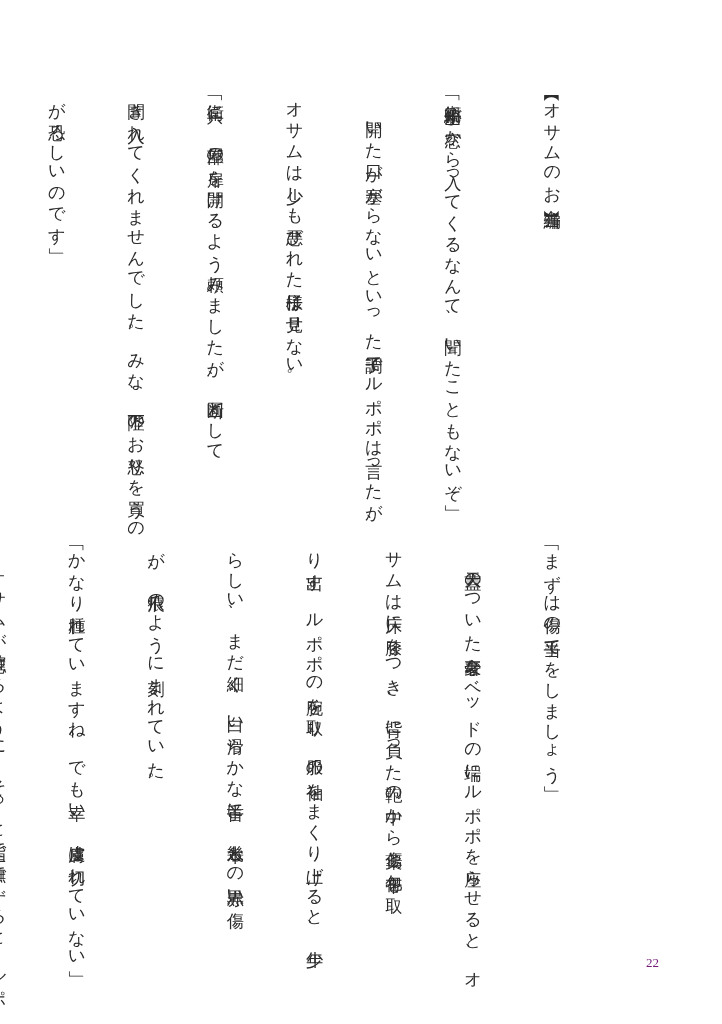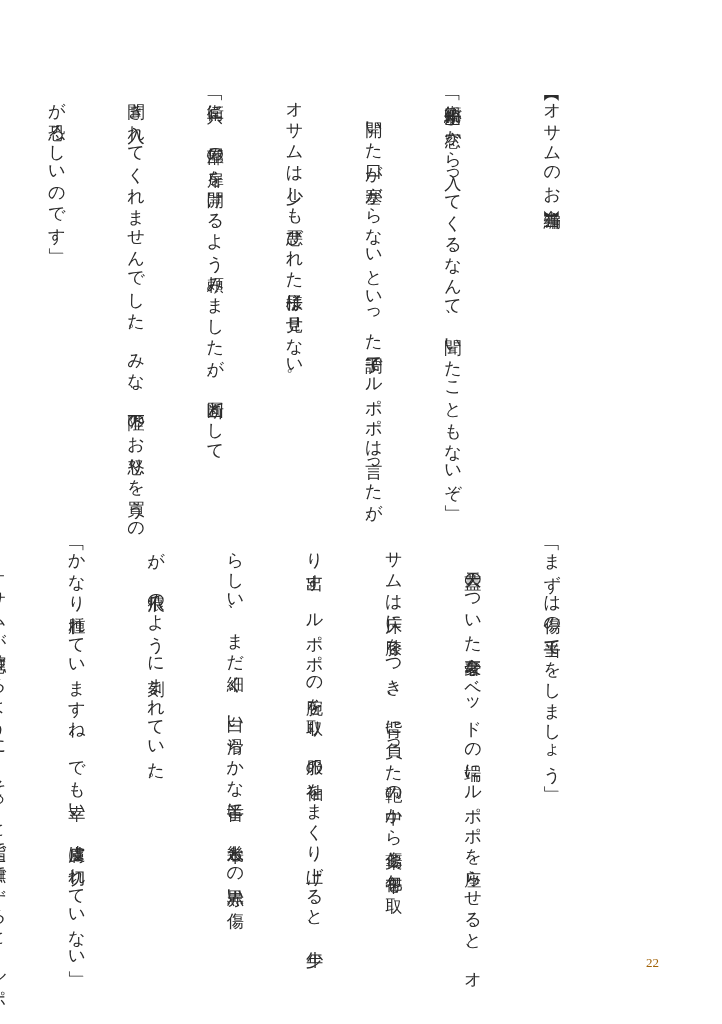--- a/index.html
+++ b/index.html
@@ -48,21 +48,21 @@
     }
     .title-line {
       margin-left: 20px;
     }
     .page-number {
       position: absolute;
       left: 646px;
       top: 955px;
       font-family: "Liberation Serif", "DejaVu Serif", serif;
       font-size: 13px;
-      color: #a16207;
+      color: #701a75;
     }
   </style>
 </head>
 <body>
 
 <div class="page">
 
   <div class="block block-top">
     <span class="line title-line">【オサムのお弁当編】</span>
     <span class="line">「親衛騎士が窓から入ってくるなんて、聞いたこともないぞ」</span>

